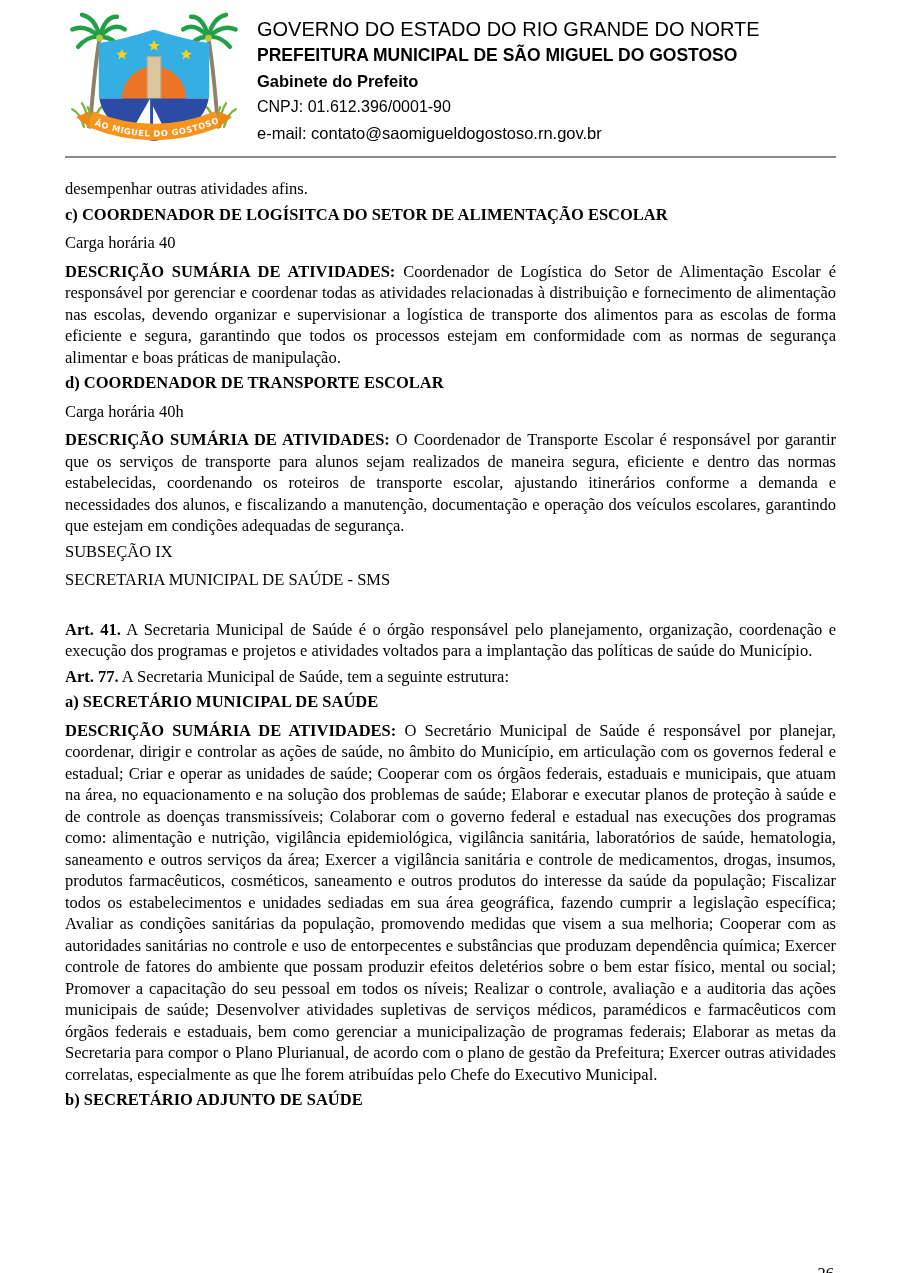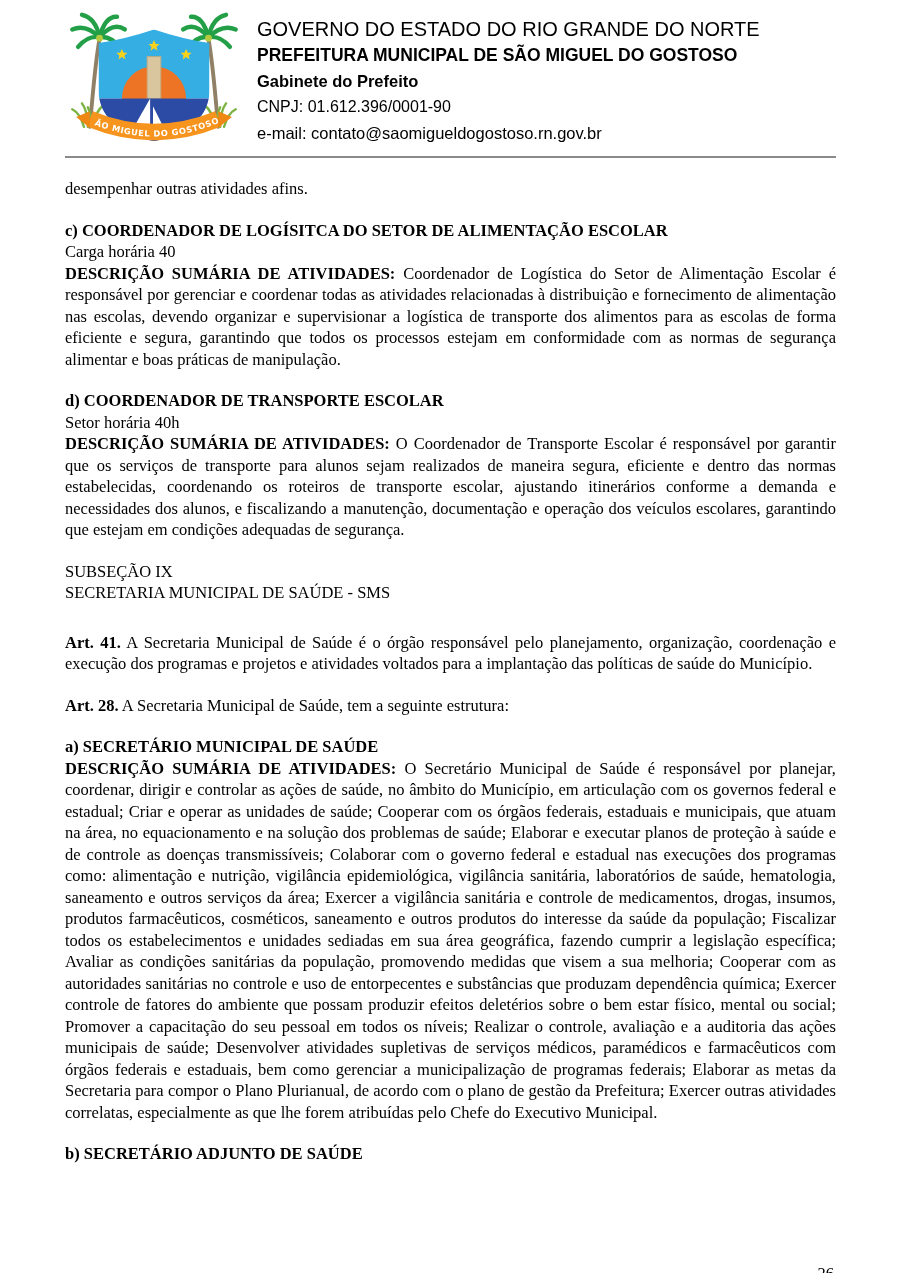--- a/index.html
+++ b/index.html
@@ -35,22 +35,22 @@
     border-top:2px solid #8a8a8a;
     height:0;
   }
   
   .content {
     margin:20px 64px 0 65px;
     font-size:16.5px;
     line-height:21.5px;
     text-align:justify;
   }
-  .para { margin-top:20px; }
-  .tight { margin-top:0; }
+  .para { margin-top:4px; }
+  .tight { margin-top:7px; }
   .bold { font-weight:bold; }
   .center { text-align:left; font-weight:normal; }
   .art { margin-top:28px; }
   .page-number {
     position:absolute;
     right:66px; top:1222px;
     font-size:16.5px;
     font-family:"Liberation Serif", serif;
     margin-top:42px;
   }
@@ -140,36 +140,36 @@
     <p class="para tight">desempenhar outras atividades afins.</p>
 
     <p class="para bold">c) COORDENADOR DE LOGÍSITCA DO SETOR DE ALIMENTAÇÃO ESCOLAR</p>
     <p class="para tight">Carga horária 40</p>
     <p class="para tight">
       <span class="bold">DESCRIÇÃO SUMÁRIA DE ATIVIDADES:</span>
       <span>Coordenador de Logística do Setor de Alimentação Escolar é responsável por gerenciar e coordenar todas as atividades relacionadas à distribuição e fornecimento de alimentação nas escolas, devendo organizar e supervisionar a logística de transporte dos alimentos para as escolas de forma eficiente e segura, garantindo que todos os processos estejam em conformidade com as normas de segurança alimentar e boas práticas de manipulação.</span>
     </p>
 
     <p class="para bold">d) COORDENADOR DE TRANSPORTE ESCOLAR</p>
-    <p class="para tight">Setor horária 40h</p>
+    <p class="para tight">Carga horária 40h</p>
     <p class="para tight">
       <span class="bold">DESCRIÇÃO SUMÁRIA DE ATIVIDADES:</span>
       <span>O Coordenador de Transporte Escolar é responsável por garantir que os serviços de transporte para alunos sejam realizados de maneira segura, eficiente e dentro das normas estabelecidas, coordenando os roteiros de transporte escolar, ajustando itinerários conforme a demanda e necessidades dos alunos, e fiscalizando a manutenção, documentação e operação dos veículos escolares, garantindo que estejam em condições adequadas de segurança.</span>
     </p>
 
     <p class="para center">SUBSEÇÃO IX</p>
     <p class="para tight center">SECRETARIA MUNICIPAL DE SAÚDE - SMS</p>
 
     <p class="para art">
       <span class="bold">Art. 41.</span>
       <span>A Secretaria Municipal de Saúde é o órgão responsável pelo planejamento, organização, coordenação e execução dos programas e projetos e atividades voltados para a implantação das políticas de saúde do Município.</span>
     </p>
 
     <p class="para">
-      <span class="bold">Art. 28.</span>
+      <span class="bold">Art. 77.</span>
       <span>A Secretaria Municipal de Saúde, tem a seguinte estrutura:</span>
     </p>
 
     <p class="para bold">a) SECRETÁRIO MUNICIPAL DE SAÚDE</p>
     <p class="para tight">
       <span class="bold">DESCRIÇÃO SUMÁRIA DE ATIVIDADES:</span>
       <span>O Secretário Municipal de Saúde  é responsável por planejar, coordenar, dirigir e controlar as ações de saúde, no âmbito do Município, em articulação com os governos federal e estadual; Criar e operar as unidades de saúde; Cooperar com os órgãos federais, estaduais e municipais, que atuam na área, no equacionamento e na solução dos problemas de saúde; Elaborar e executar planos de proteção à saúde e de controle as doenças transmissíveis; Colaborar com o governo federal e estadual nas execuções dos programas como: alimentação e nutrição, vigilância epidemiológica, vigilância sanitária, laboratórios de saúde, hematologia, saneamento e outros serviços da área; Exercer a vigilância sanitária e controle de medicamentos, drogas, insumos, produtos farmacêuticos, cosméticos, saneamento e outros produtos do interesse da saúde da população; Fiscalizar todos os estabelecimentos e unidades sediadas em sua área geográfica, fazendo cumprir a legislação específica; Avaliar as condições sanitárias da população, promovendo medidas que visem a sua melhoria; Cooperar com as autoridades sanitárias no controle e uso de entorpecentes e substâncias que produzam dependência química; Exercer controle de fatores do ambiente que possam produzir efeitos deletérios sobre o bem estar físico, mental ou social; Promover a capacitação do seu pessoal em todos os níveis; Realizar o controle, avaliação e a auditoria das ações municipais de saúde; Desenvolver atividades supletivas de serviços médicos, paramédicos e farmacêuticos com órgãos federais e estaduais, bem como gerenciar a municipalização de programas federais; Elaborar as metas da Secretaria para compor o Plano Plurianual, de acordo com o plano de gestão da Prefeitura; Exercer outras atividades correlatas, especialmente as que lhe forem atribuídas pelo Chefe do Executivo Municipal.</span>
     </p>
 
     <p class="para bold">b) SECRETÁRIO ADJUNTO DE SAÚDE</p>

